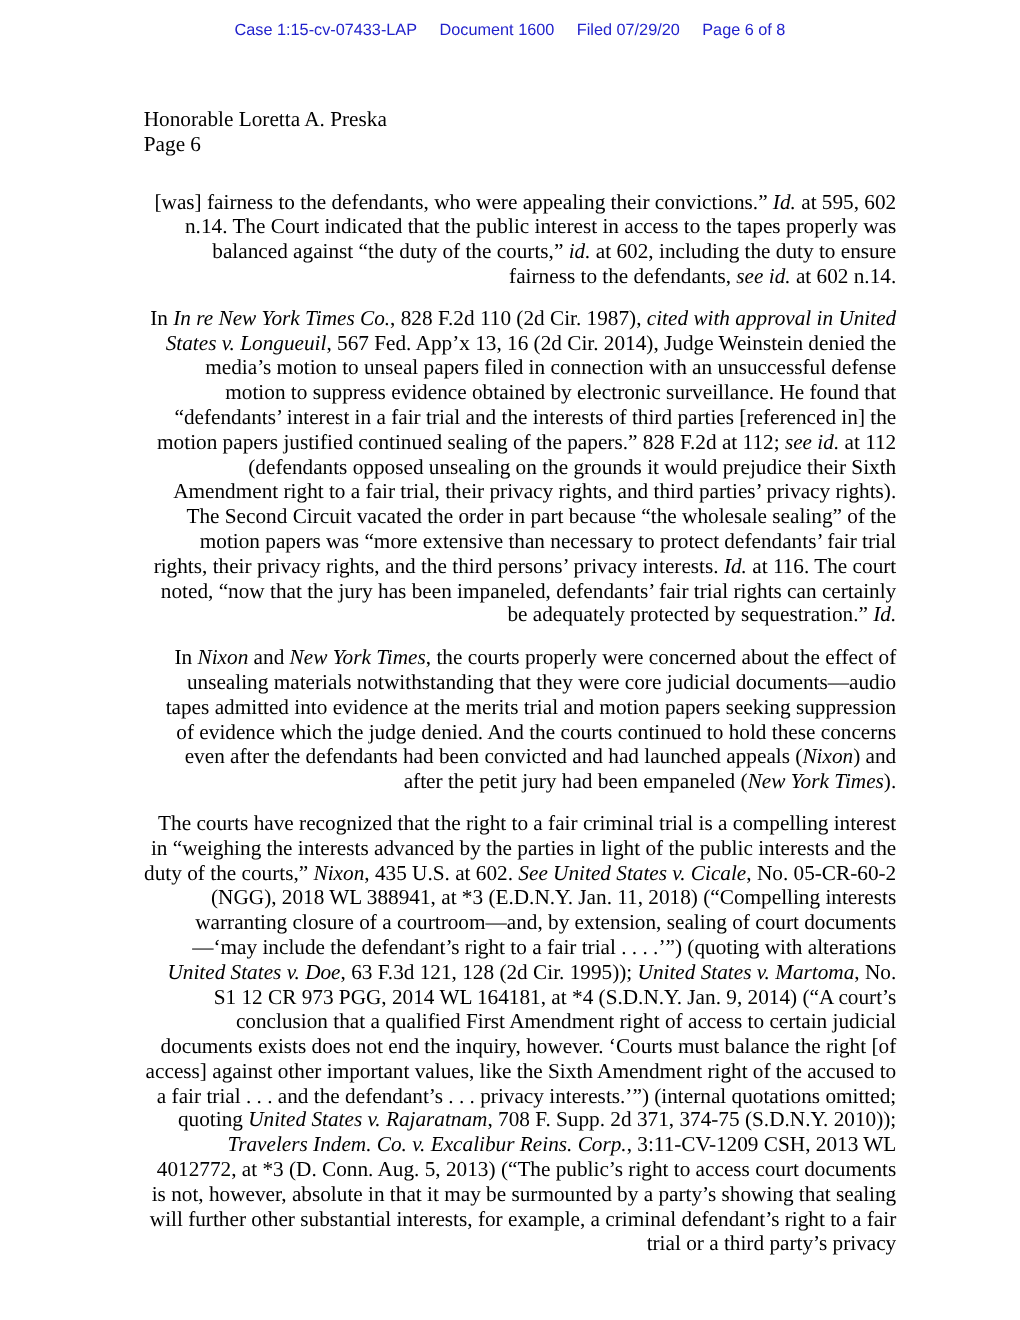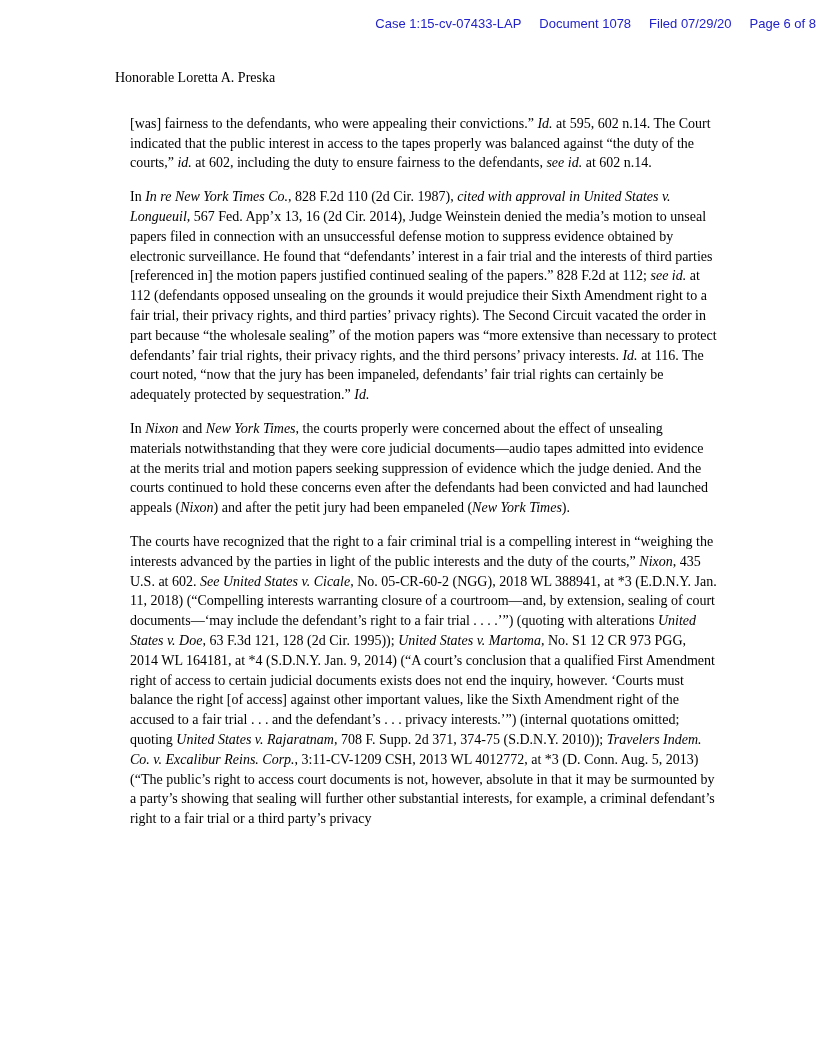--- a/index.html
+++ b/index.html
@@ -23,56 +23,57 @@
     right: 0;
     display: flex;
     justify-content: center;
     gap: 18px;
     font-family: "Liberation Sans", "DejaVu Sans", sans-serif;
     font-size: 13px;
     font-weight: 400;
   }
   .content {
     position: absolute;
-    top: 68px;
+    top: 86px;
     left: 115px;
     width: 602px;
-    font-size: 14px;
+    font-size: 17px;
     line-height: 19.8px;
   }
   .letterhead {
     margin-bottom: 26px;
   }
   .letterhead div {
     white-space: nowrap;
   }
   .body p {
-    margin: 0 0 14px 15px;
-    text-align: left;
+    margin: 0 0 14px 0;
+    text-align: right;
   }
   .body em {
     font-style: italic;
   }
 </style>
 </head>
 <body>
 
 <div class="page">
 
-  <div class="stamp" style="color: rgb(34, 34, 204); justify-content: flex-end;">
+  <div class="stamp" style="color: rgb(34, 34, 204);">
     <span>Case 1:15-cv-07433-LAP</span>
-    <span>Document 1078</span>
+    <span>Document 1600</span>
     <span>Filed 07/29/20</span>
     <span>Page 6 of 8</span>
   </div>
 
   <div class="content">
 
     <div class="letterhead">
       <div>Honorable Loretta A. Preska</div>
+      <div>Page 6</div>
     </div>
 
     <div class="body">
         <p><span>[was] fairness to the defendants, who were appealing their convictions.” </span><em>Id.</em><span> at 595, 602 n.14. The Court indicated that the public interest in access to the tapes properly was balanced against “the duty of the courts,” </span><em>id.</em><span> at 602, including the duty to ensure fairness to the defendants, </span><em>see id.</em><span> at 602 n.14.</span></p>
         <p><span>In </span><em>In re New York Times Co.</em><span>, 828 F.2d 110 (2d Cir. 1987), </span><em>cited with approval in United States v. Longueuil</em><span>, 567 Fed. App’x 13, 16 (2d Cir. 2014), Judge Weinstein denied the media’s motion to unseal papers filed in connection with an unsuccessful defense motion to suppress evidence obtained by electronic surveillance. He found that “defendants’ interest in a fair trial and the interests of third parties [referenced in] the motion papers justified continued sealing of the papers.” 828 F.2d at 112; </span><em>see id.</em><span> at 112 (defendants opposed unsealing on the grounds it would prejudice their Sixth Amendment right to a fair trial, their privacy rights, and third parties’ privacy rights). The Second Circuit vacated the order in part because “the wholesale sealing” of the motion papers was “more extensive than necessary to protect defendants’ fair trial rights, their privacy rights, and the third persons’ privacy interests. </span><em>Id.</em><span> at 116. The court noted, “now that the jury has been impaneled, defendants’ fair trial rights can certainly be adequately protected by sequestration.” </span><em>Id.</em></p>
         <p><span>In </span><em>Nixon</em><span> and </span><em>New York Times</em><span>, the courts properly were concerned about the effect of unsealing materials notwithstanding that they were core judicial documents—audio tapes admitted into evidence at the merits trial and motion papers seeking suppression of evidence which the judge denied. And the courts continued to hold these concerns even after the defendants had been convicted and had launched appeals (</span><em>Nixon</em><span>) and after the petit jury had been empaneled (</span><em>New York Times</em><span>).</span></p>
         <p><span>The courts have recognized that the right to a fair criminal trial is a compelling interest in “weighing the interests advanced by the parties in light of the public interests and the duty of the courts,” </span><em>Nixon</em><span>, 435 U.S. at 602. </span><em>See United States v. Cicale</em><span>, No. 05-CR-60-2 (NGG), 2018 WL 388941, at *3 (E.D.N.Y. Jan. 11, 2018) (“Compelling interests warranting closure of a courtroom—and, by extension, sealing of court documents—‘may include the defendant’s right to a fair trial . . . .’”) (quoting with alterations </span><em>United States v. Doe</em><span>, 63 F.3d 121, 128 (2d Cir. 1995)); </span><em>United States v. Martoma</em><span>, No. S1 12 CR 973 PGG, 2014 WL 164181, at *4 (S.D.N.Y. Jan. 9, 2014) (“A court’s conclusion that a qualified First Amendment right of access to certain judicial documents exists does not end the inquiry, however. ‘Courts must balance the right [of access] against other important values, like the Sixth Amendment right of the accused to a fair trial . . . and the defendant’s . . . privacy interests.’”) (internal quotations omitted; quoting </span><em>United States v. Rajaratnam</em><span>, 708 F. Supp. 2d 371, 374-75 (S.D.N.Y. 2010)); </span><em>Travelers Indem. Co. v. Excalibur Reins. Corp.</em><span>, 3:11-CV-1209 CSH, 2013 WL 4012772, at *3 (D. Conn. Aug. 5, 2013) (“The public’s right to access court documents is not, however, absolute in that it may be surmounted by a party’s showing that sealing will further other substantial interests, for example, a criminal defendant’s right to a fair trial or a third party’s privacy</span></p>
       </div>
 
   </div>

